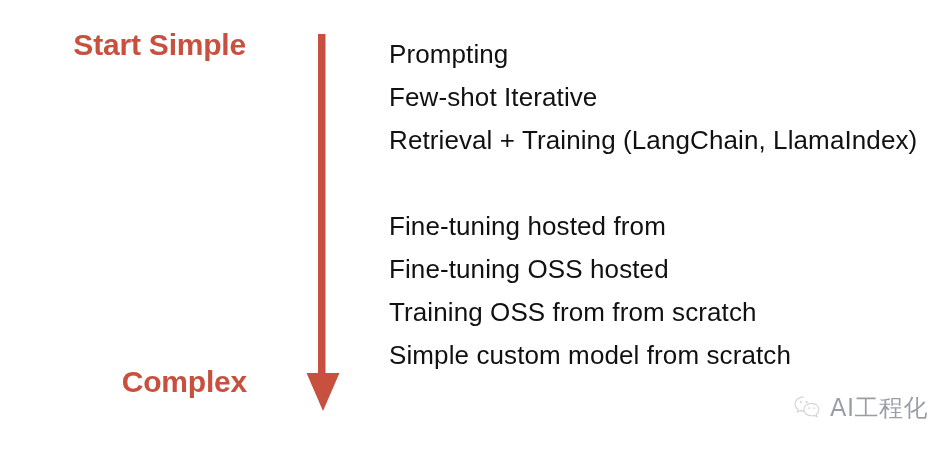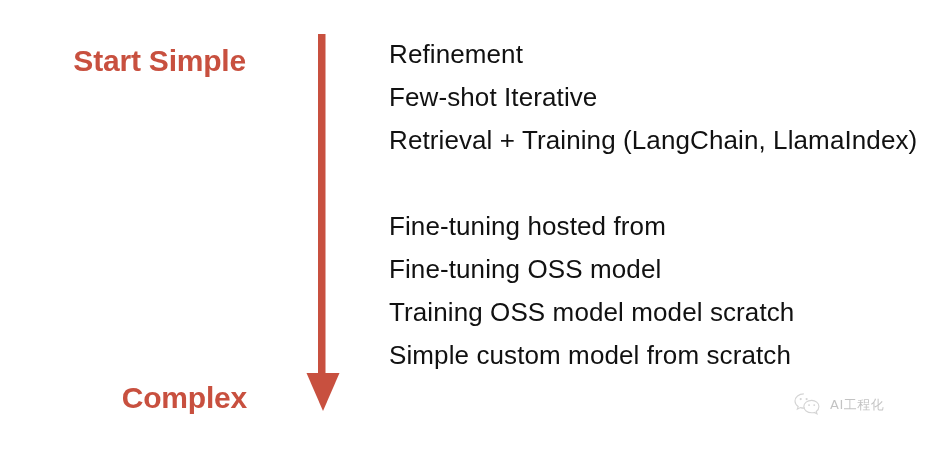--- a/index.html
+++ b/index.html
@@ -22,21 +22,20 @@
 
   
   .axis-label {
     position: absolute;
     font-weight: bold;
     font-size: 30px;
     letter-spacing: -0.2px;
     white-space: nowrap;
     text-align: right;
     color: #c8503f;
-    margin-top: 16px;
   }
   #label-start {
     left: 0px;
     top: 28px;
     width: 246px;
   }
   #label-complex {
     left: 0px;
     top: 365px;
     width: 247px;
@@ -84,22 +83,22 @@
     gap: 7px;
     opacity: 0.42;
     pointer-events: none;
   }
   #watermark .wm-logo {
     width: 30px;
     height: 26px;
     flex: none;
   }
   #watermark .wm-text {
-    font-size: 13px;
-    color: #737373;
+    font-size: 24px;
+    color: #0f172a;
     letter-spacing: 0.5px;
     white-space: nowrap;
     font-family: "DejaVu Sans", sans-serif;
   }
 </style>
 </head>
 <body>
 
 <div id="canvas">
 
@@ -110,27 +109,27 @@
 
       <rect x="13" y="0" width="7.5" height="344" fill="#c8503f"></rect>
 
       <polygon points="1.5,339 34.5,339 18,377" fill="#c8503f"></polygon>
     </svg>
   </div>
 
   <div class="axis-label" id="label-complex">Complex</div>
 
   <div id="item-column">
-    <div class="item-line">Refinement</div>
+    <div class="item-line">Prompting</div>
     <div class="item-line">Few-shot Iterative</div>
     <div class="item-line">Retrieval + Training (LangChain, LlamaIndex)</div>
     <div class="item-line spacer"></div>
     <div class="item-line">Fine-tuning hosted from</div>
-    <div class="item-line">Fine-tuning OSS model</div>
-    <div class="item-line">Training OSS model model scratch</div>
+    <div class="item-line">Fine-tuning OSS hosted</div>
+    <div class="item-line">Training OSS from from scratch</div>
     <div class="item-line">Simple custom model from scratch</div>
   </div>
 
   <div id="watermark">
     <svg class="wm-logo" viewBox="0 0 34 30" xmlns="http://www.w3.org/2000/svg" aria-hidden="true">
       <g fill="none" stroke="#9b9b9b" stroke-width="1.3">
         <path d="M12.2 2.2C6.5 2.2 2 5.9 2 10.4c0 2.5 1.4 4.8 3.7 6.3l-1 3.1 3.5-1.8c1.2.4 2.6.6 4 .6.3 0 .7 0 1-.1"></path>
         <path d="M21.2 9.6c-5 0-9 3.2-9 7.2s4 7.2 9 7.2c1.1 0 2.1-.2 3.1-.4l3.1 1.6-.9-2.7c1.9-1.3 3.1-3.3 3.1-5.7 0-4-4-7.2-8.4-7.2z"></path>
       </g>
       <circle cx="8.6" cy="8.2" r="1.25" fill="#9b9b9b"></circle>

